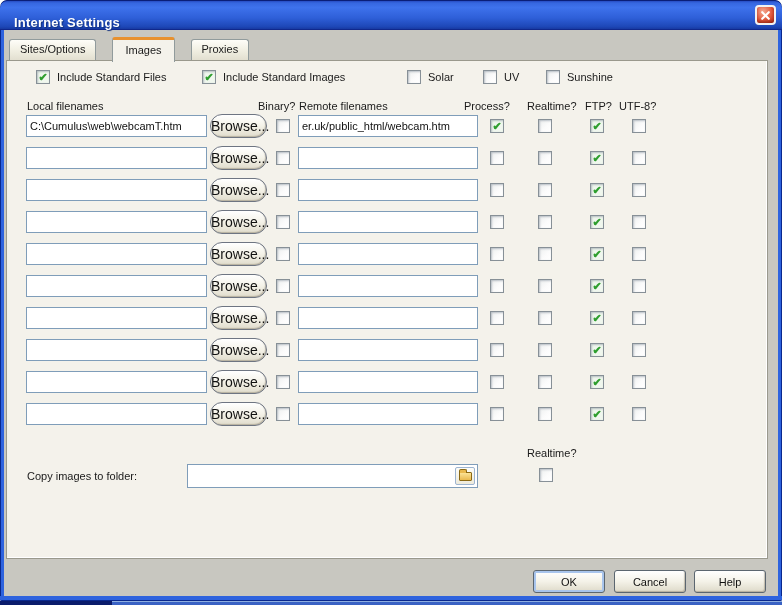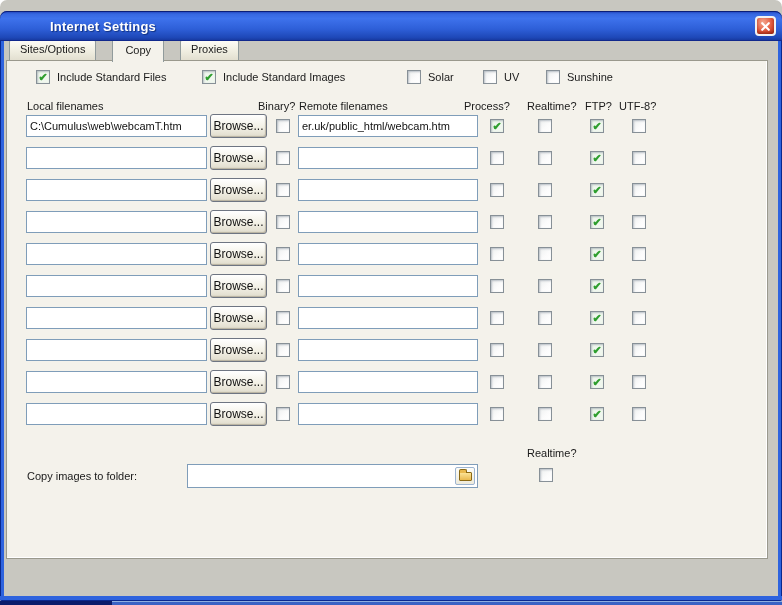--- a/index.html
+++ b/index.html
@@ -8,24 +8,24 @@
 
   
   .window { position:absolute; left:0; top:0; width:782px; height:601px;
             background:#C8C7C0; border-radius:7px 7px 2px 2px; overflow:hidden; }
   .frame-left, .frame-right { position:absolute; top:29px; bottom:0; width:4px; z-index:50; }
   .frame-left  { left:0;  background:linear-gradient(90deg,#09288E 0 1px,#2E63DE 1px 100%); }
   .frame-right { right:0; background:linear-gradient(270deg,#09288E 0 1px,#2E63DE 1px 100%); }
   .frame-bottom { position:absolute; left:0; right:0; bottom:0; height:5px; z-index:50;
             background:linear-gradient(180deg,#2E63DE 0 4px,#09288E 4px 100%); }
 
-  .titlebar { position:absolute; left:0; top:11px; width:100%; height:30px; z-index:60;
-            border-radius:7px 7px 0 0; display:flex; align-items:center;
+  .titlebar { position:absolute; left:0; top:0; width:100%; height:30px; z-index:60;
+            border-radius:7px 7px 0 0; display:flex; align-items:flex-end;
             background:linear-gradient(180deg,#1E3EB4 0%,#3667E0 10%,#3E72EC 25%,#2E5FD8 60%,#1E48B8 88%,#15359A 100%);
-            box-shadow:inset 0 1px 0 #0A1E78, inset 0 -1px 0 #10288C;padding-left:36px; }
+            box-shadow:inset 0 1px 0 #0A1E78, inset 0 -1px 0 #10288C; }
   .titlebar .title { color:#fff; font-size:13px; font-weight:bold; padding-left:14px;
             text-shadow:1px 1px 1px #10307E; letter-spacing:.2px; }
   .closebtn { position:absolute; right:6px; top:5px; width:21px; height:20px;
             border:2px solid #F2F2F2; border-radius:4px; display:flex; align-items:center; justify-content:center;
             background:radial-gradient(circle at 35% 28%, #F4A890, #E35A3E 55%, #B22E18 100%);
             box-shadow:inset 0 -2px 3px rgba(120,20,0,.5); cursor:pointer; }
 
   
   .tabstrip { position:absolute; left:9px; top:36px; height:25px; display:flex; align-items:flex-end; z-index:20; }
   .tab { height:21px; margin-bottom:1px; padding:3px 10px 0 10px; font-size:11px; color:#1A1A1A;
@@ -52,22 +52,22 @@
   .h-local{left:27px} .h-binary{left:258px} .h-remote{left:299px} .h-process{left:464px}
   .h-realtime{left:527px} .h-ftp{left:585px} .h-utf8{left:619px}
 
   
   .filerow { position:absolute; left:0; width:100%; height:30px; z-index:10; }
   .txt { position:absolute; height:22px; border:1px solid #7F9DB9; background:#fff;
          font-family:"Liberation Sans",sans-serif; font-size:11px; color:#111; padding:2px 3px; }
   .txt.local  { left:26px; top:1px; width:181px; }
   .txt.remote { left:298px; top:1px; width:180px; }
   .browsebtn { position:absolute; left:210px; top:0; width:57px; height:24px;
-         font-family:"Liberation Sans",sans-serif; font-size:12px; color:#111;
-         border:1px solid #6E7582; border-radius:3px; cursor:pointer;
+         font-family:"Liberation Sans",sans-serif; font-size:14px; color:#111;
+         border:1px solid #6E7582; border-radius:12px; cursor:pointer;
          background:linear-gradient(180deg,#FFFFFF 0%,#F4F2E8 50%,#E2DECF 95%);
          box-shadow:inset -1px -1px 1px rgba(120,110,90,.4); }
   .filerow .cb { position:absolute; top:5px; }
   .cb-binary{left:276px} .cb-process{left:490px} .cb-realtime{left:538px} .cb-ftp{left:590px} .cb-utf8{left:632px}
 
   
   .rt-hdr { position:absolute; left:527px; top:447px; font-size:11px; color:#1A1A1A; z-index:10; }
   .rt-cb  { position:absolute; left:539px; top:468px; z-index:10; }
   .copy-label { position:absolute; left:27px; top:470px; font-size:11px; color:#1A1A1A; z-index:10; }
   .copy-wrap { position:absolute; left:187px; top:464px; width:291px; height:24px;
@@ -107,21 +107,21 @@
       <span class="title">Internet Settings</span>
       <span class="closebtn">
         <svg width="11" height="11" viewBox="0 0 11 11">
           <path d="M2.2 2.2 L8.8 8.8 M8.8 2.2 L2.2 8.8" stroke="#ffffff" stroke-width="2.1" stroke-linecap="round"></path>
         </svg>
       </span>
     </div>
 
     <div class="tabstrip">
       <div class="tab">Sites/Options</div>
-      <div class="tab active">Copy</div>
+      <div class="tab active">Images</div>
       <div class="tab">Proxies</div>
     </div>
 
     <div class="panel"></div>
 
     <div id="top-options-host">
         <div class="opt" style="left: 36px;">
           <span class="cb checked">✔</span>
           <span>Include Standard Files</span>
         </div>
@@ -257,20 +257,25 @@
     <span class="rt-hdr">Realtime?</span>
     <span class="cb rt-cb" id="copy-rt-cb"></span>
     <span class="copy-label">Copy images to folder:</span>
     <div class="copy-wrap">
       <input class="copy-field" style="">
       <span class="folder-btn">
         <span class="folder"></span>
       </span>
     </div>
 
+    <div class="buttonbar">
+      <button class="xpbtn default btn-ok">OK</button>
+      <button class="xpbtn btn-cancel">Cancel</button>
+      <button class="xpbtn btn-help">Help</button>
+    </div>
 
     <div class="frame-left"></div>
     <div class="frame-right"></div>
     <div class="frame-bottom"></div>
   </div>
 
   <div class="desktop-strip">
     <div class="strip-dark"></div>
     <div class="strip-blue"></div>
   </div>

